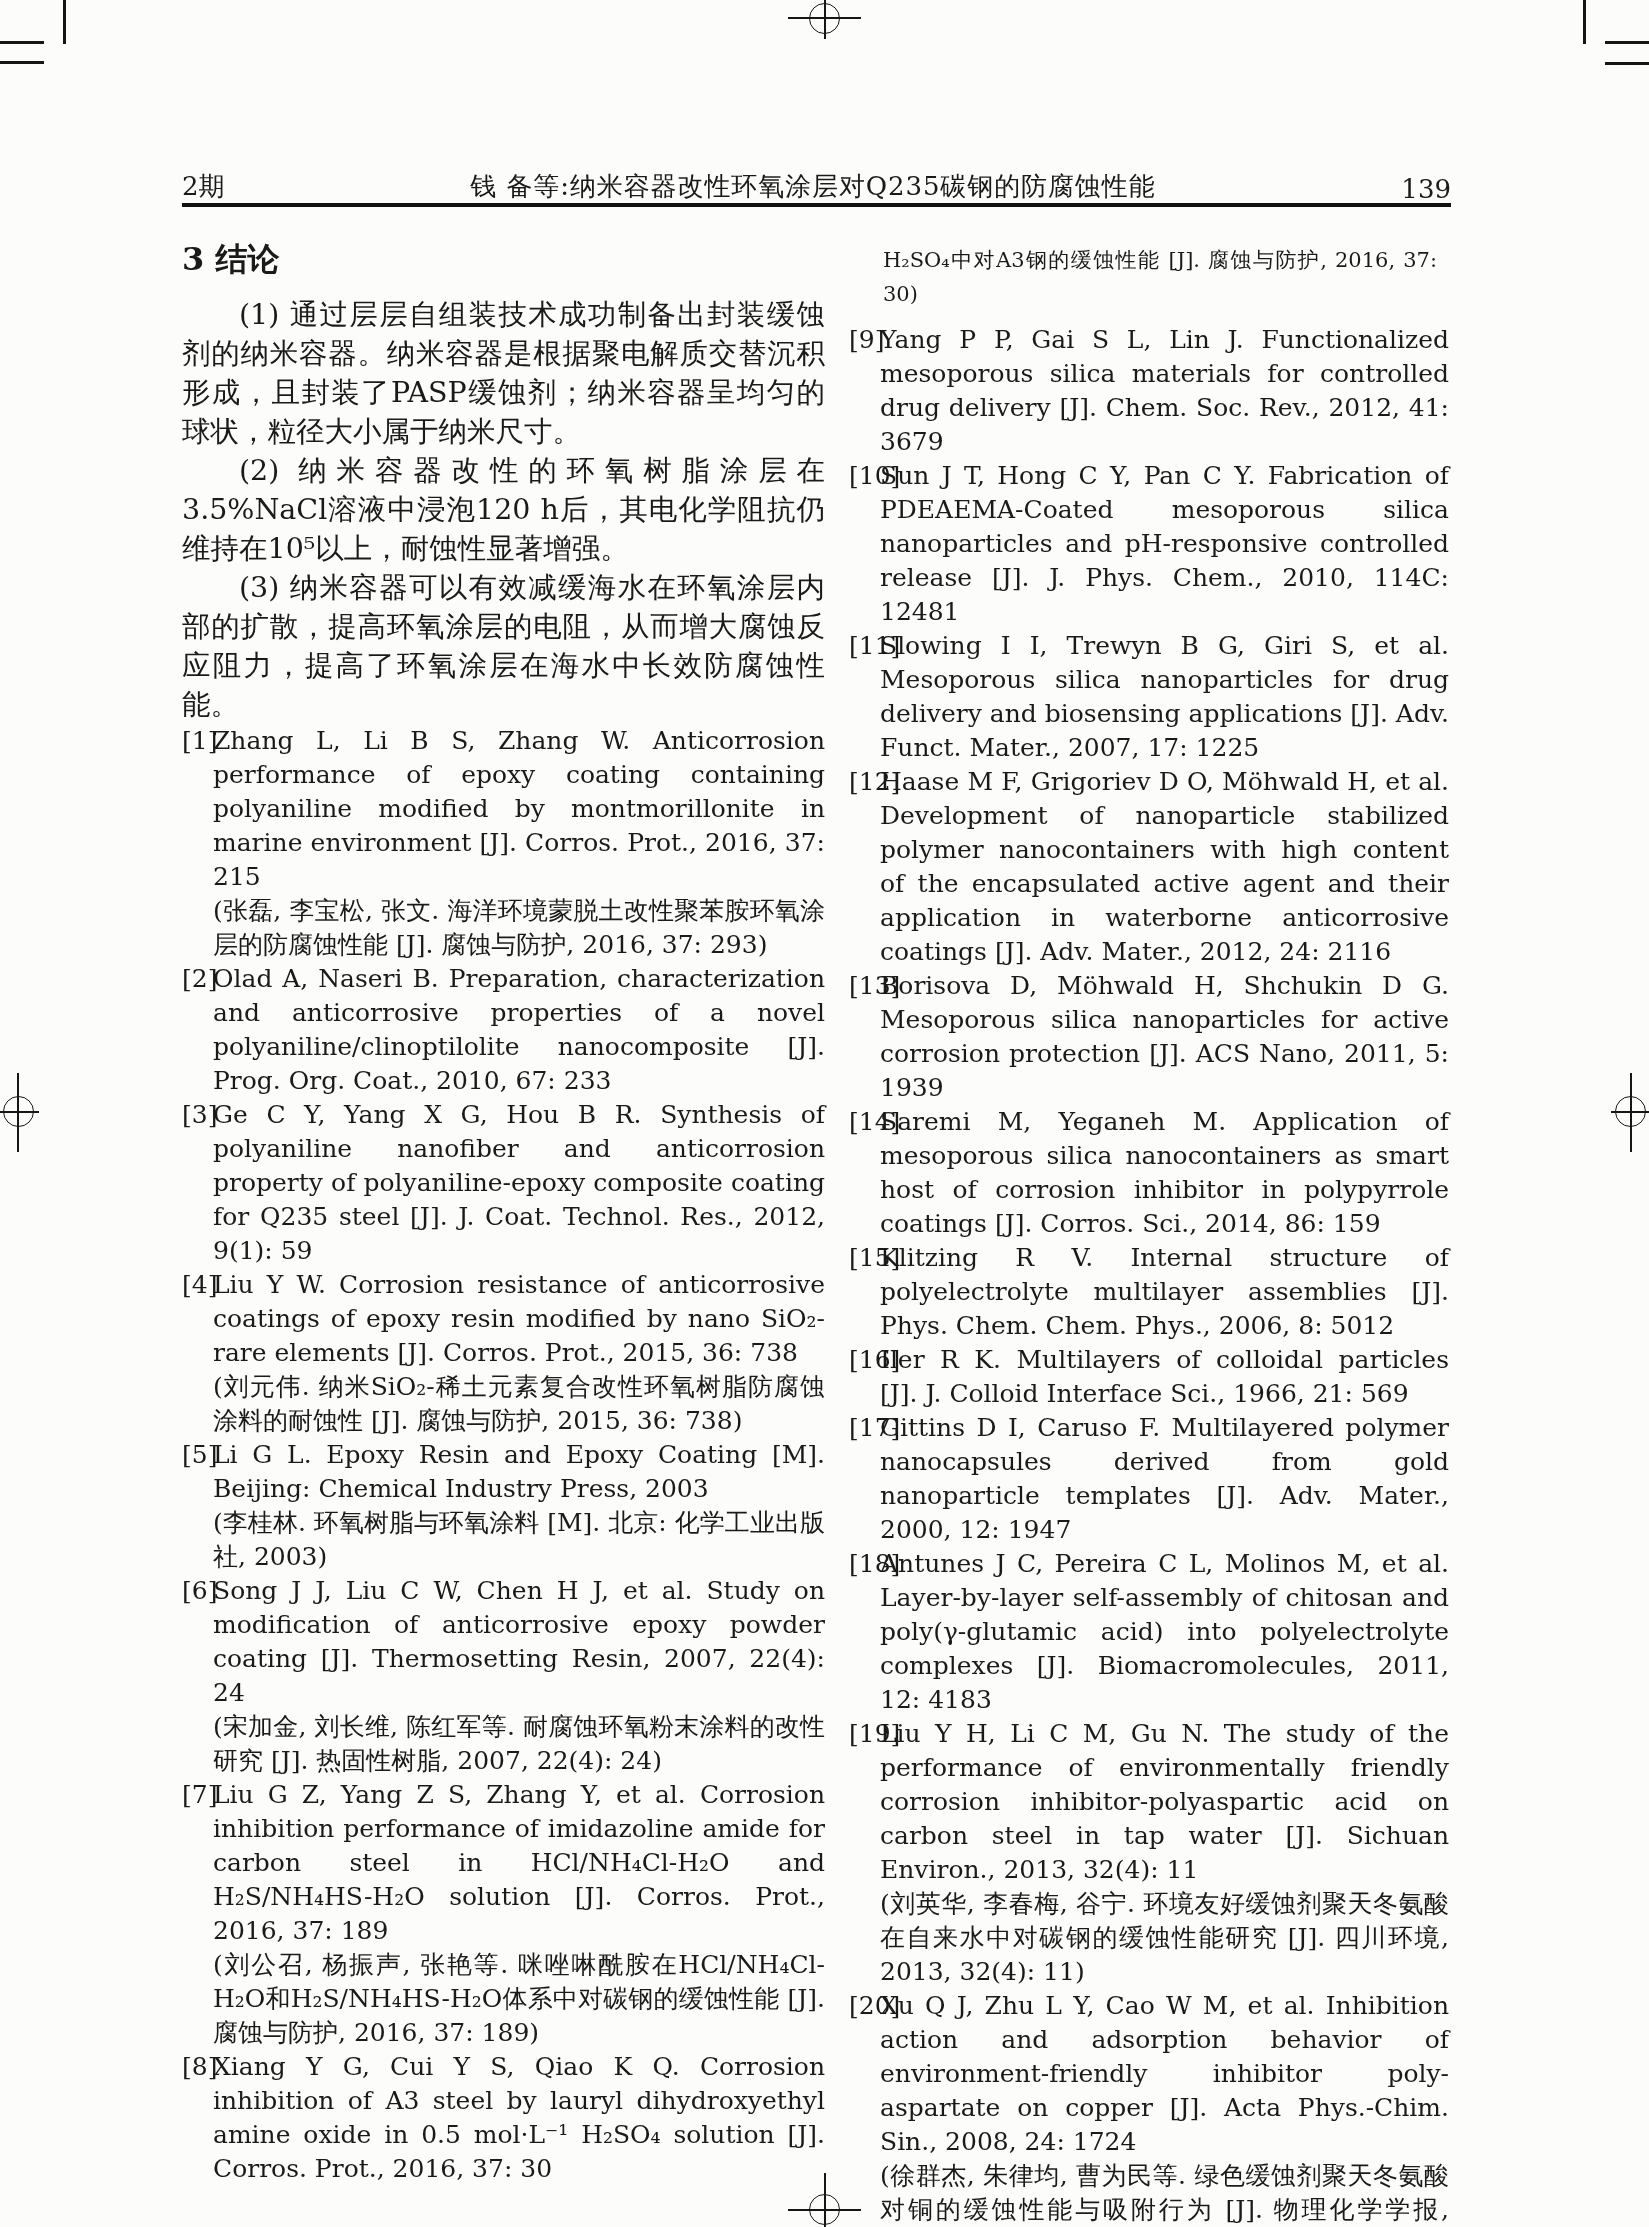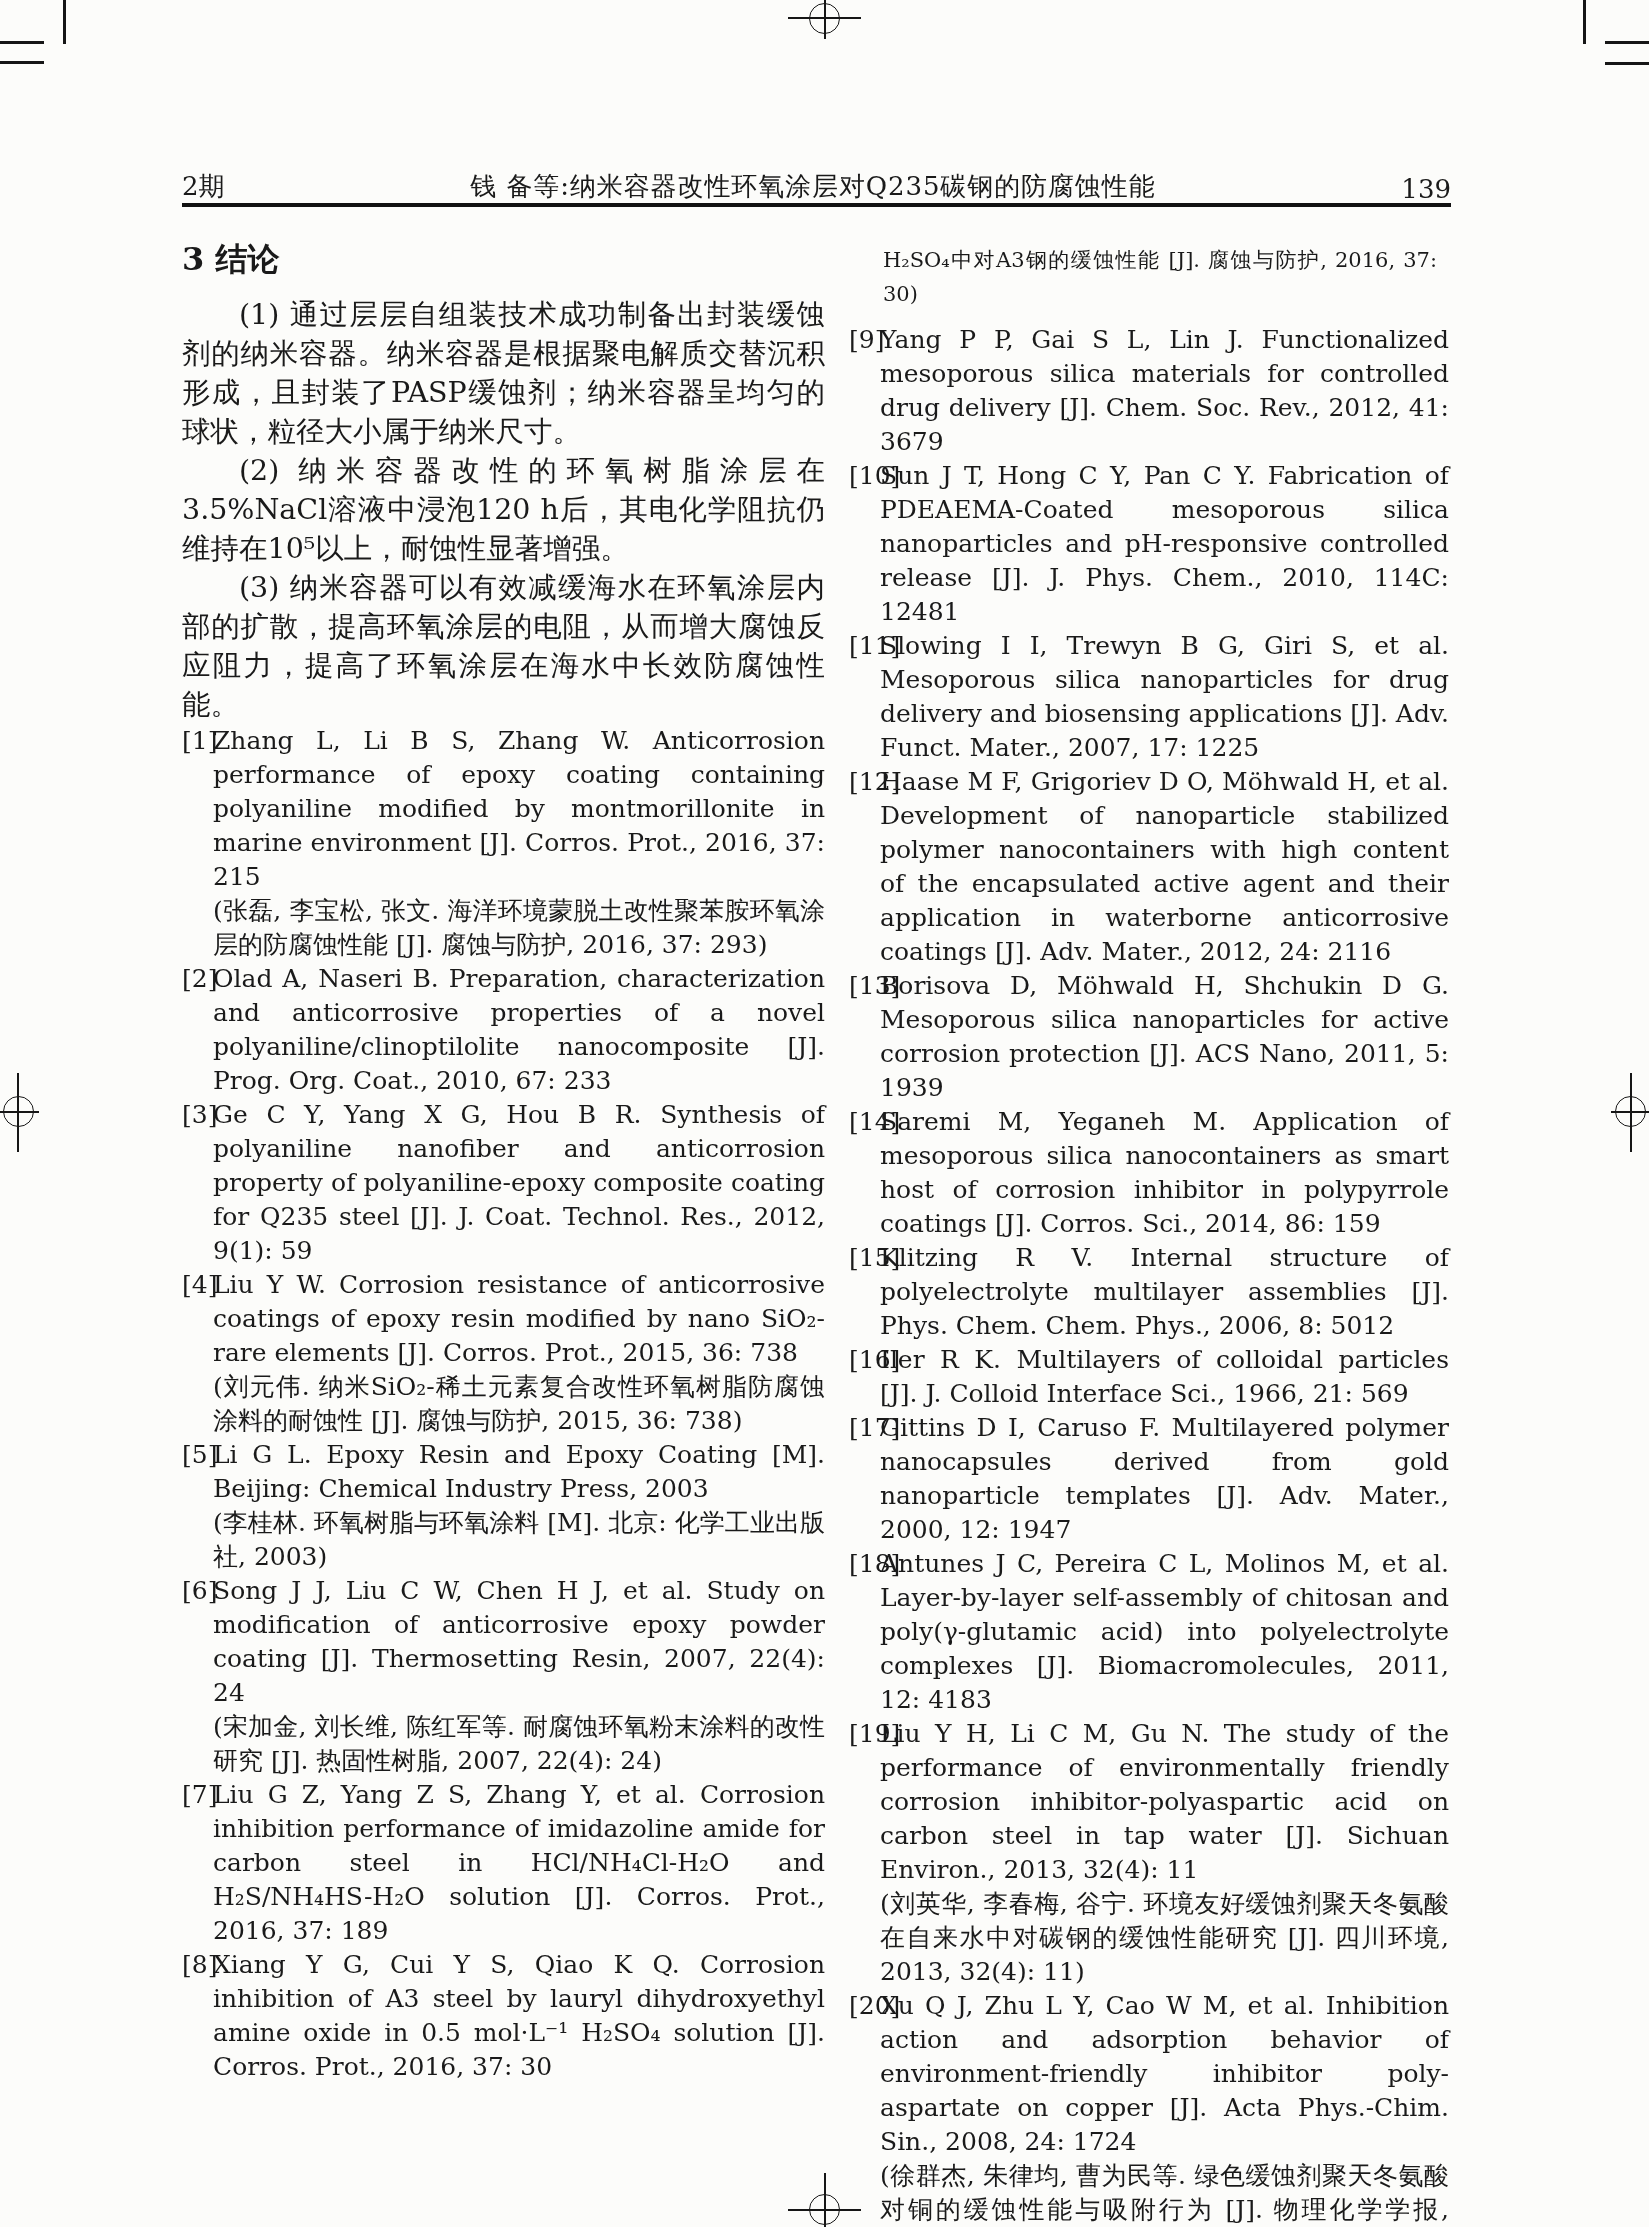--- a/index.html
+++ b/index.html
@@ -116,20 +116,21 @@
 
         <div class="ref">
           <span class="ref-label">[6]</span>
           <div class="ref-en">Song J J, Liu C W, Chen H J, et al. Study on modification of anticorrosive epoxy powder coating [J]. Thermosetting Resin, 2007, 22(4): 24</div>
           <div class="ref-zh">(宋加金, 刘长维, 陈红军等. 耐腐蚀环氧粉末涂料的改性研究 [J]. 热固性树脂, 2007, 22(4): 24)</div>
         </div>
 
         <div class="ref">
           <span class="ref-label">[7]</span>
           <div class="ref-en">Liu G Z, Yang Z S, Zhang Y, et al. Corrosion inhibition performance of imidazoline amide for carbon steel in HCl/NH₄Cl-H₂O and H₂S/NH₄HS-H₂O solution [J]. Corros. Prot., 2016, 37: 189</div>
+          <div class="ref-zh">(刘公召, 杨振声, 张艳等. 咪唑啉酰胺在HCl/NH₄Cl-H₂O和H₂S/NH₄HS-H₂O体系中对碳钢的缓蚀性能 [J]. 腐蚀与防护, 2016, 37: 189)</div>
         </div>
 
         <div class="ref">
           <span class="ref-label">[8]</span>
           <div class="ref-en">Xiang Y G, Cui Y S, Qiao K Q. Corrosion inhibition of A3 steel by lauryl dihydroxyethyl amine oxide in 0.5 mol·L⁻¹ H₂SO₄ solution [J]. Corros. Prot., 2016, 37: 30</div>
 
         </div>
       </div>
   </div>
 

